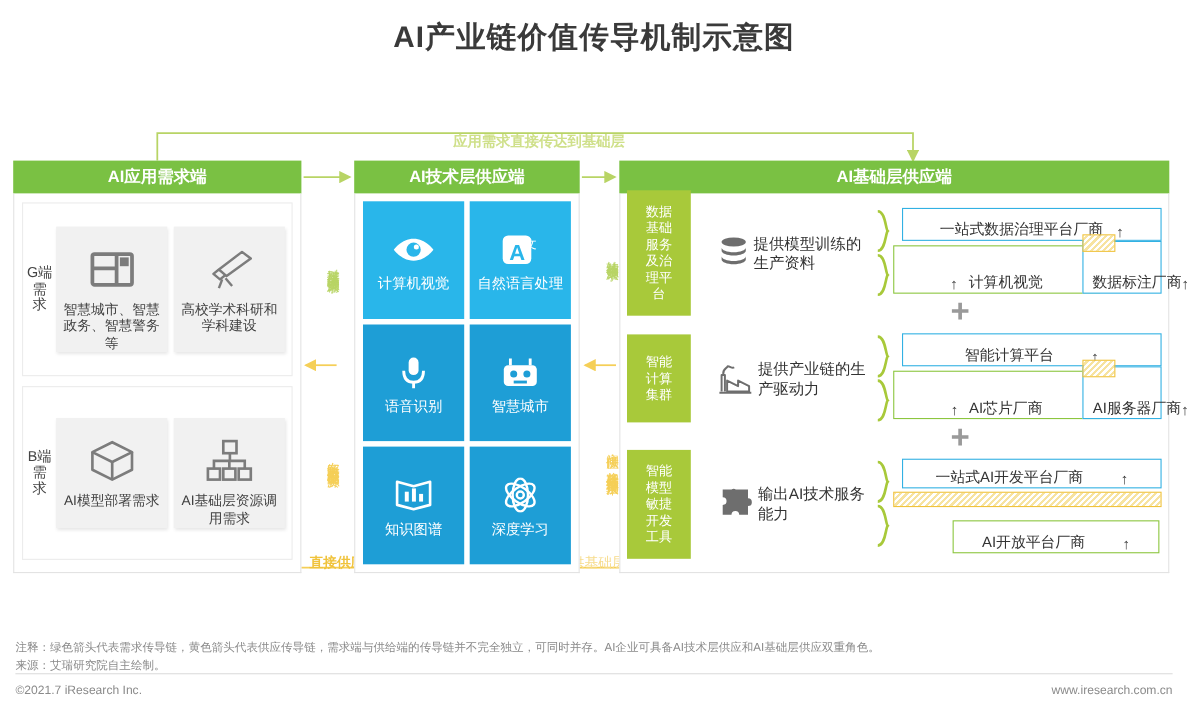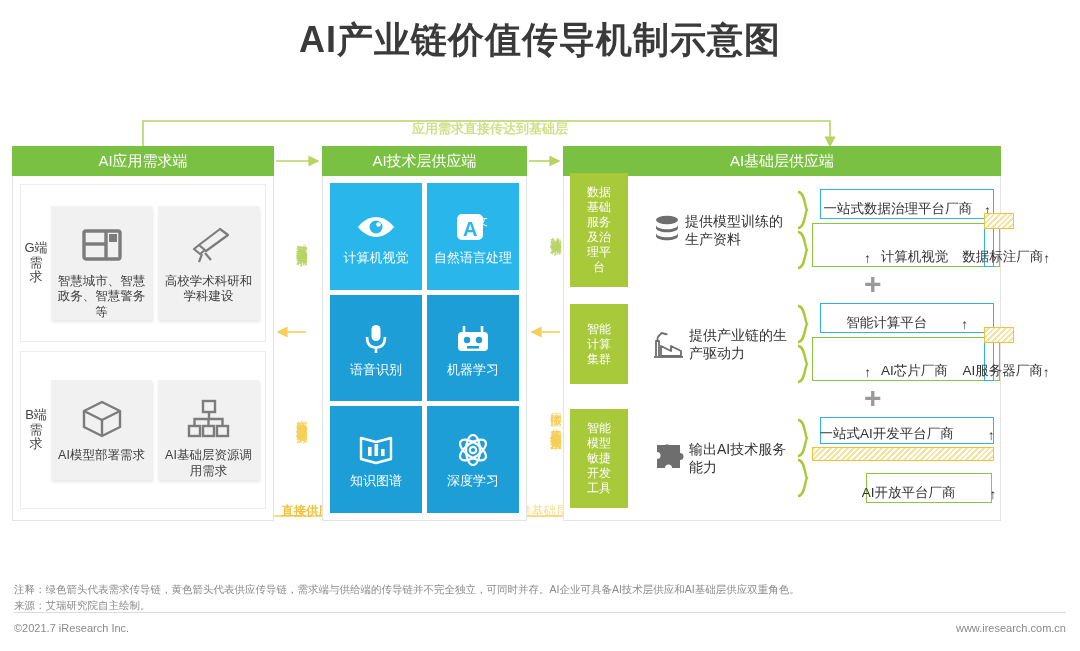--- a/index.html
+++ b/index.html
@@ -8,29 +8,29 @@
     background: #ffffff;
     font-family: "Liberation Sans", "DejaVu Sans", sans-serif;
     overflow: hidden;
   }
   #root { position: relative; width: 1080px; height: 651px; }
 
   
   .title {
     position: absolute; top: 16px; left: 0; width: 1080px;
     text-align: center;
-    font-size: 36px; font-weight: bold; color: #3a3a3a;
+    font-size: 27px; font-weight: bold; color: #3a3a3a;
     letter-spacing: 1px;
   }
 
   
   .panel { position: absolute; }
   .panel-head {
     background: #7ac143; color: #fff;
-    font-size: 15px; font-weight: normal; text-align: center;
+    font-size: 15px; font-weight: bold; text-align: center;
     line-height: 30px; height: 30px;
   }
   .panel-body {
     border: 1px solid #e3e3e3; border-top: none;
     background: #fff;
   }
 
   
   #panel-app { left: 12px; top: 146px; width: 262px; }
   #panel-app .panel-body { height: 345px; padding: 8px 7px; }
@@ -65,21 +65,21 @@
   .tech-cell {
     color: #fff; display: flex; flex-direction: column;
     align-items: center; justify-content: center;
   }
   .tech-cell .tc-ico { height: 40px; display:flex; align-items:center; }
   .tech-cell .tc-txt { font-size: 13px; text-align: center; line-height: 1.2; margin-top: 3px; }
   .tc-a { background: #29b6ea; }
   .tc-b { background: #1e9ed6; }
 
   
-  #panel-infra { left: 563px; top: 146px; width: 438px; border-radius: 19px; }
+  #panel-infra { left: 563px; top: 146px; width: 500px; border-radius: 19px; }
   #panel-infra .panel-body { height: 345px; padding: 8px 6px; position: relative; }
   .infra-row { display: flex; align-items: center; height: 92px; }
   .infra-tag {
     width: 58px; min-height: 80px; background: #a8c93a; color: #fff;
     font-size: 12px; line-height: 1.25; text-align: center;
     display: flex; align-items: center; justify-content: center;
     word-break: break-all; padding: 12px;
   }
   .infra-mid { width: 168px; display: flex; align-items: center; gap: 3px; padding-left: 24px; }
   .infra-mid .im-txt { font-size: 14px; color: #333; line-height: 1.3; }
@@ -285,21 +285,21 @@
           <span class="tc-ico">
             <svg width="36" height="32" viewBox="0 0 36 32">
                 <line x1="9" y1="3" x2="9" y2="9" stroke="#fff" stroke-width="2.6"></line>
                 <line x1="27" y1="3" x2="27" y2="9" stroke="#fff" stroke-width="2.6"></line>
                 <rect x="3" y="9" width="30" height="19" rx="4" fill="#fff"></rect>
                 <circle cx="12" cy="17" r="3.2" fill="#1e9ed6"></circle>
                 <circle cx="24" cy="17" r="3.2" fill="#1e9ed6"></circle>
                 <rect x="12" y="23" width="12" height="2.6" fill="#1e9ed6"></rect>
               </svg>
           </span>
-          <span class="tc-txt">机器学习</span>
+          <span class="tc-txt">智慧城市</span>
         </div>
 
         <div class="tech-cell tc-b">
           <span class="tc-ico">
             <svg width="36" height="32" viewBox="0 0 36 32">
                 <path d="M3 4 L18 8 L33 4 L33 25 L18 29 L3 25 Z" fill="none" stroke="#fff" stroke-width="2.4" stroke-linejoin="round"></path>
                 <rect x="10" y="13" width="3.6" height="9" fill="#fff"></rect>
                 <rect x="16.5" y="10" width="3.6" height="12" fill="#fff"></rect>
                 <rect x="23" y="15" width="3.6" height="7" fill="#fff"></rect>
               </svg>

